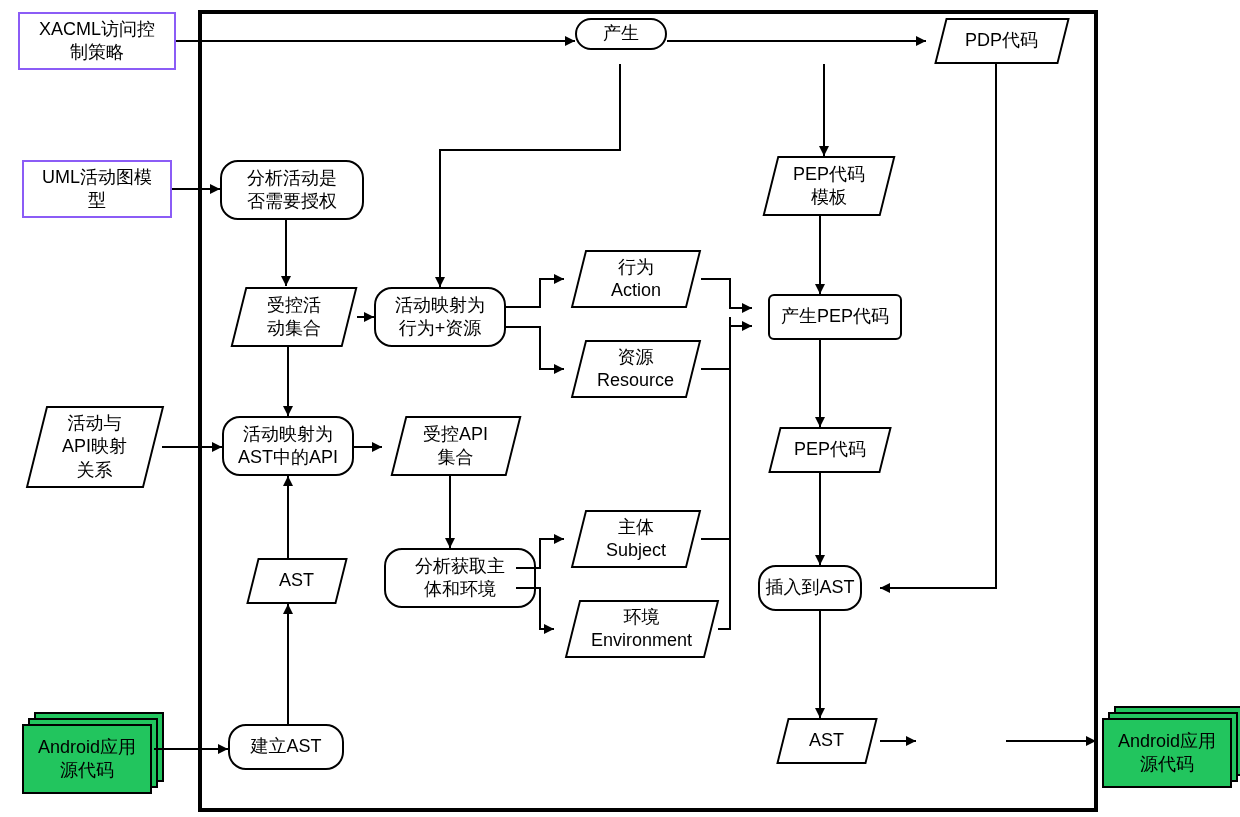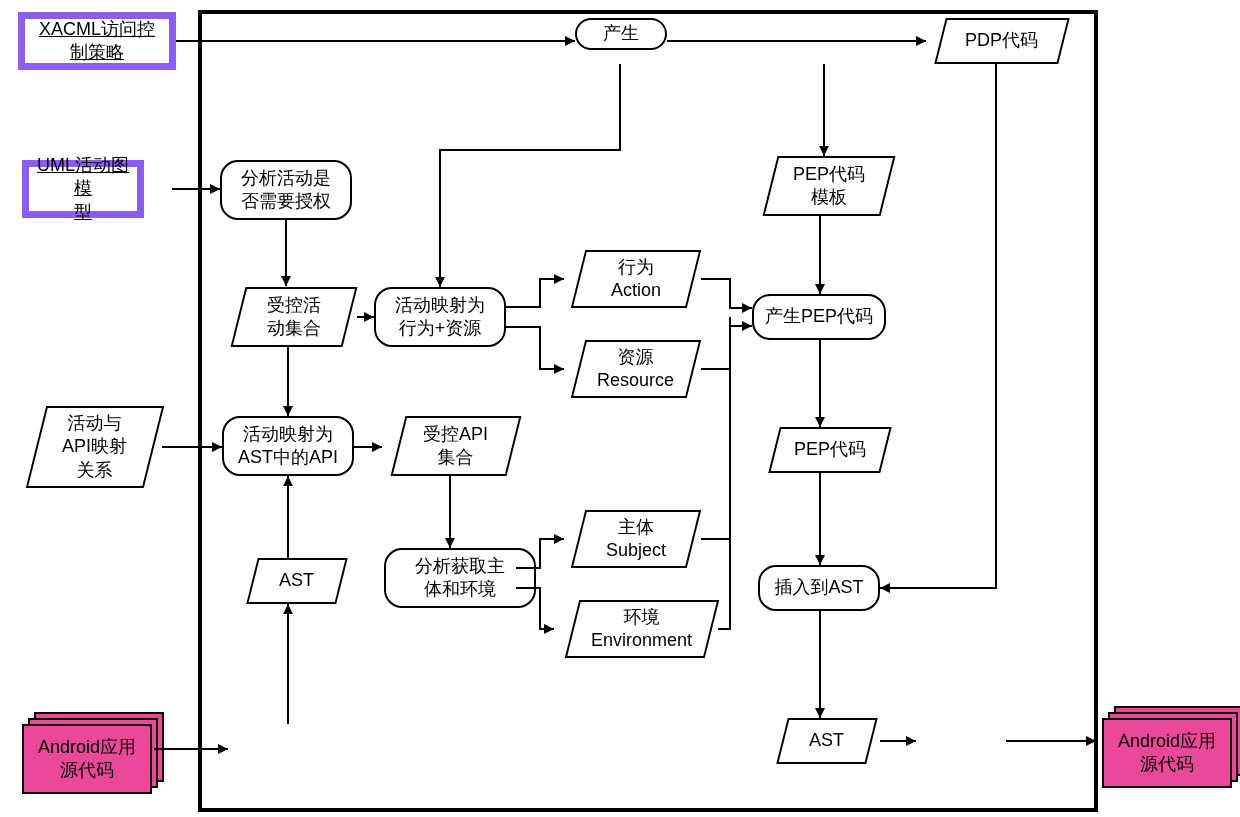--- a/index.html
+++ b/index.html
@@ -26,22 +26,21 @@
     box-sizing: border-box;
     display: flex;
     align-items: center;
     justify-content: center;
     text-align: center;
     font-size: 18px;
     line-height: 1.3;
     background: #fff;
   }
   .rect {
-    border: 7px solid #8b5cf6;
-    text-decoration: underline;
+    border: 2px solid #8b5cf6;
   }
   .rounded {
     border: 2px solid #000;
     border-radius: 18px;
   }
   .para {
     border: 2px solid #000;
     transform: skewX(-14deg);
   }
   .para > span {
@@ -51,21 +50,21 @@
   }
   .docstack {
     position: absolute;
   }
   .doc {
     position: absolute;
     top:0; left:0;
     width: 130px;
     height: 70px;
     border: 2px solid #000;
-    background: #ec4899;
+    background: #22c55e;
     box-sizing: border-box;
   }
   .doc1 { left: 12px; top: 0px; }
   .doc2 { left: 6px; top: 6px; }
   .doc3 { left: 0px; top: 12px; display:flex; align-items:center; justify-content:center; text-align:center; font-size:18px; line-height:1.3;}
   svg.arrows {
     position: absolute;
     left: 0; top: 0;
     width: 1240px;
     height: 817px;
@@ -76,21 +75,21 @@
 <body>
 
 <div class="canvas">
 
   <div class="main-frame"></div>
 
   <div class="node rect" style="left:18px; top:12px; width:158px; height:58px;">
       <span style="white-space:pre-line;">XACML访问控
 制策略</span>
     </div>
-  <div class="node rect" style="left:22px; top:160px; width:122px; height:58px;">
+  <div class="node rect" style="left:22px; top:160px; width:150px; height:58px;">
       <span style="white-space:pre-line;">UML活动图模
 型</span>
     </div>
   <div class="node para" style="left:36px; top:406px; width:118px; height:82px;">
       <span style="white-space:pre-line;">活动与
 API映射
 关系</span>
     </div>
 
   <div class="docstack" style="left:22px; top:712px; width:142px; height:82px;">
@@ -107,21 +106,21 @@
     </div>
   <div class="node para" style="left:940px; top:18px; width:124px; height:46px;">
       <span>PDP代码</span>
     </div>
 
   <div class="node para" style="left:770px; top:156px; width:118px; height:60px;">
       <span style="white-space:pre-line;">PEP代码
 模板</span>
     </div>
 
-  <div class="node rounded" style="left:220px; top:160px; width:132px; height:60px;">
+  <div class="node rounded" style="left:220px; top:160px; width:144px; height:60px;">
       <span style="white-space:pre-line;">分析活动是
 否需要授权</span>
     </div>
 
   <div class="node para" style="left:238px; top:287px; width:112px; height:60px;">
       <span style="white-space:pre-line;">受控活
 动集合</span>
     </div>
 
   <div class="node rounded" style="left:374px; top:287px; width:132px; height:60px;">
@@ -132,21 +131,21 @@
   <div class="node para" style="left:578px; top:250px; width:116px; height:58px;">
       <span style="white-space:pre-line;">行为
 Action</span>
     </div>
 
   <div class="node para" style="left:578px; top:340px; width:116px; height:58px;">
       <span style="white-space:pre-line;">资源
 Resource</span>
     </div>
 
-  <div class="node rounded" style="left:752px; top:294px; width:134px; height:46px;">
+  <div class="node rounded" style="left:768px; top:294px; width:134px; height:46px;border-radius:6px;">
       <span>产生PEP代码</span>
     </div>
 
   <div class="node rounded" style="left:222px; top:416px; width:132px; height:60px;">
       <span style="white-space:pre-line;">活动映射为
 AST中的API</span>
     </div>
 
   <div class="node para" style="left:398px; top:416px; width:116px; height:60px;">
       <span style="white-space:pre-line;">受控API
@@ -169,24 +168,27 @@
   <div class="node para" style="left:578px; top:510px; width:116px; height:58px;">
       <span style="white-space:pre-line;">主体
 Subject</span>
     </div>
 
   <div class="node para" style="left:572px; top:600px; width:140px; height:58px;">
       <span style="white-space:pre-line;">环境
 Environment</span>
     </div>
 
-  <div class="node rounded" style="left:758px; top:565px; width:122px; height:46px;align-items:center;">
+  <div class="node rounded" style="left:758px; top:565px; width:104px; height:46px;align-items:center;">
       <span>插入到AST</span>
     </div>
 
+  <div class="node rounded" style="left:228px; top:724px; width:116px; height:46px;">
+      <span>建立AST</span>
+    </div>
 
   <div class="node para" style="left:782px; top:718px; width:90px; height:46px;">
       <span>AST</span>
     </div>
 
 
   <div class="docstack" style="left:1102px; top:706px; width:142px; height:82px;">
     <div class="doc doc1"></div>
     <div class="doc doc2"></div>
     <div class="doc doc3">

